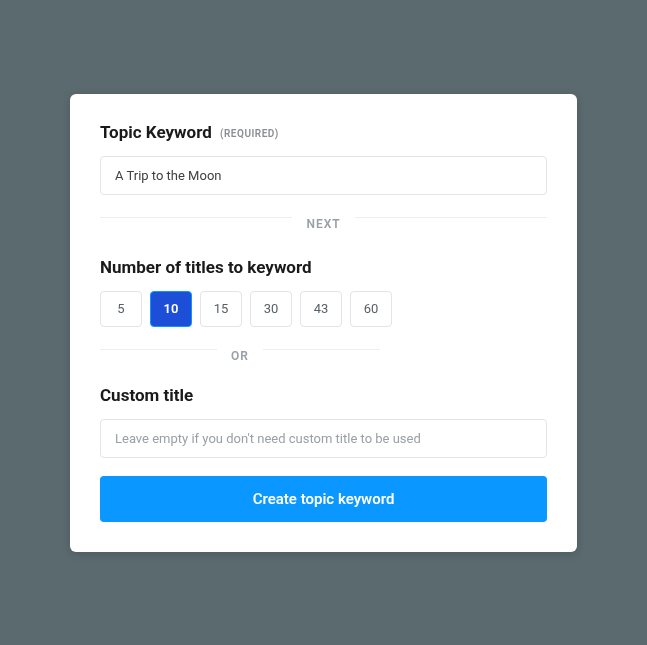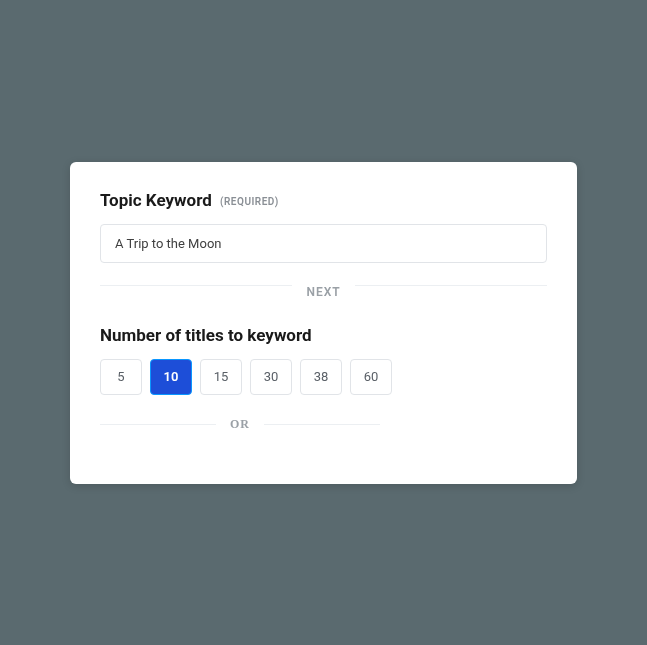--- a/index.html
+++ b/index.html
@@ -68,29 +68,28 @@
     .divider::after {
       content: '';
       flex: 1;
       border-bottom: 1px solid #eceff2;
     }
     .divider span {
       padding: 0 14px;
     }
     .divider-or {
       display: flex;
-      align-items: center;
+      align-items: flex-start;
       text-align: center;
       margin: 20px 0 22px 0;
       color: #9aa0a6;
       font-size: 12px;
       font-weight: 600;
       letter-spacing: 1px;
       width: 280px;
-      font-family: Liberation Serif, serif;
     }
     .divider-or::before,
     .divider-or::after {
       content: '';
       flex: 1;
       border-bottom: 1px solid #eceff2;
     }
     .divider-or span {
       padding: 0 14px;
     }
@@ -153,24 +152,29 @@
     <span>NEXT</span>
   </div>
 
   <div class="field-group">
     <label class="field-label">Number of titles to keyword</label>
     <div class="option-row" id="options-row">
         <button class="option-btn">5</button>
         <button class="option-btn active">10</button>
         <button class="option-btn">15</button>
         <button class="option-btn">30</button>
-        <button class="option-btn">38</button>
+        <button class="option-btn">43</button>
         <button class="option-btn">60</button>
       </div>
   </div>
 
   <div class="divider-or">
     <span>OR</span>
   </div>
 
+  <div class="field-group last-group">
+    <label class="field-label">Custom title</label>
+    <input type="text" class="text-input" placeholder="Leave empty if you don't need custom title to be used" style="">
+  </div>
 
+  <button class="submit-btn">Create topic keyword</button>
 
 </div>
 
 </body></html>

